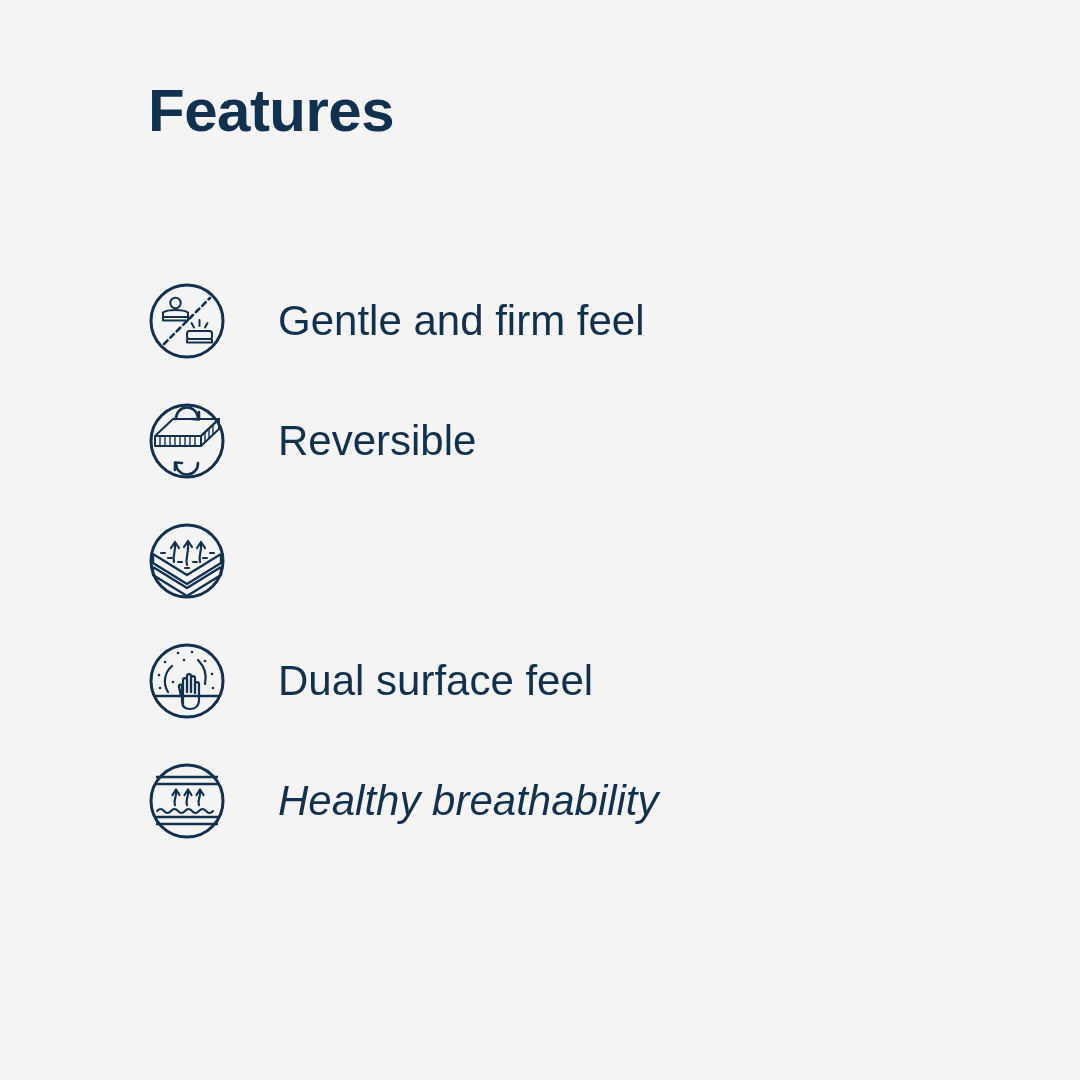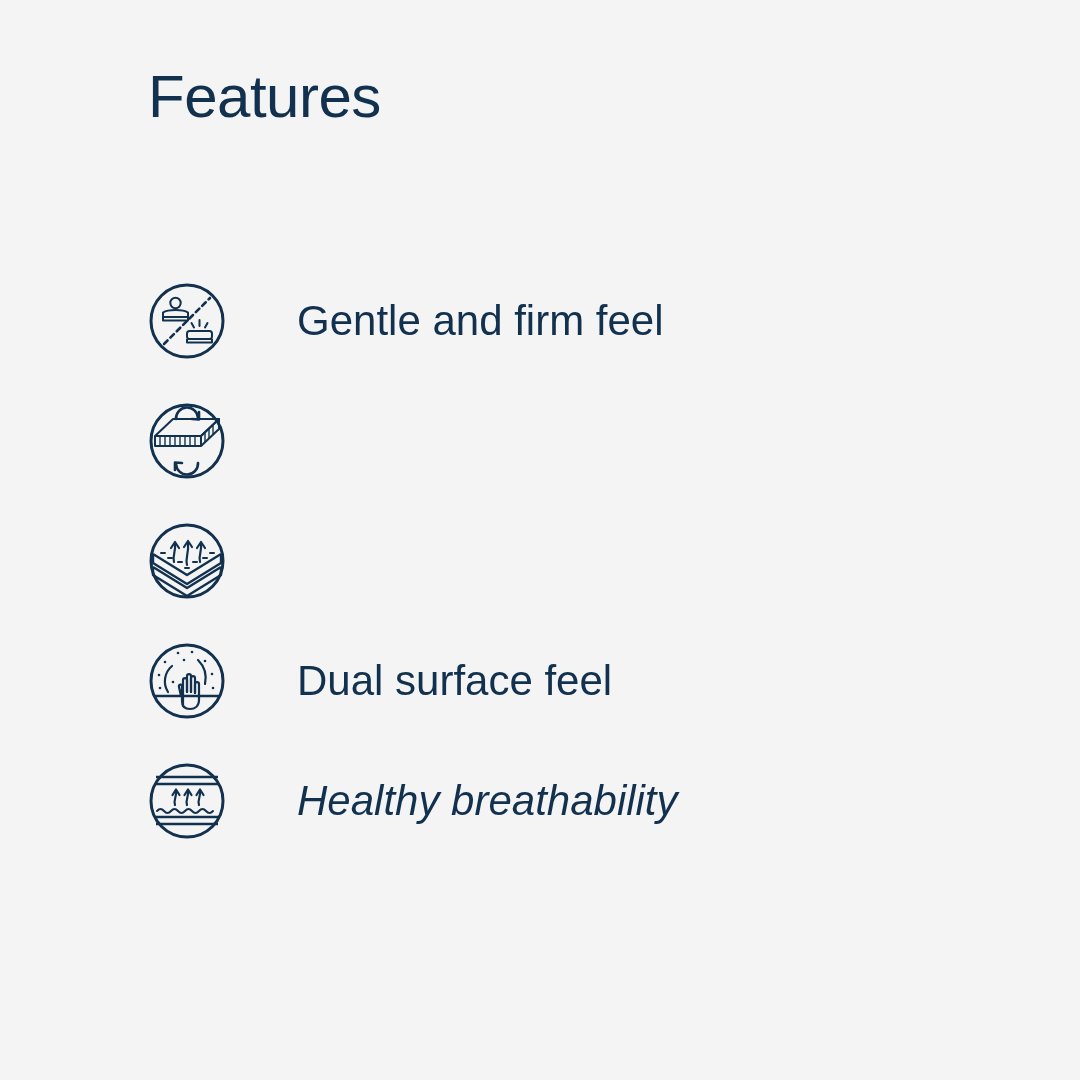--- a/index.html
+++ b/index.html
@@ -16,23 +16,23 @@
   #card {
     position: relative;
     width: 1080px;
     height: 1080px;
     background: #f4f4f5;
     box-sizing: border-box;
   }
   #page-title {
     position: absolute;
     left: 148px;
-    top: 64px;
+    top: 78px;
     font-size: 60px;
-    font-weight: normal;
+    font-weight: bold;
     color: #12314e;
     letter-spacing: -0.5px;
     line-height: 1.1;
     white-space: nowrap;
   }
   #features-list {
     position: absolute;
     left: 148px;
     top: 282px;
     width: 900px;
@@ -52,21 +52,21 @@
     height: 78px;
     flex: 0 0 78px;
     display: block;
   }
   .feature-icon svg {
     display: block;
     width: 78px;
     height: 78px;
   }
   .feature-label {
-    margin-left: 71px;
+    margin-left: 52px;
     font-size: 42px;
     font-weight: normal;
     color: #12314e;
     line-height: 1;
     white-space: nowrap;
     letter-spacing: 0px;
   }
 </style>
 </head>
 <body>
@@ -119,20 +119,21 @@
           <line x1="61" y1="36" x2="61" y2="26" stroke="#12314e" stroke-width="1.4"></line>
           <line x1="65" y1="32" x2="65" y2="22" stroke="#12314e" stroke-width="1.4"></line>
 
           <path d="M28 17 A11 11 0 0 1 50 16" stroke="#12314e" stroke-width="2.6" stroke-linecap="round"></path>
           <path d="M51 10 L51 17.5 L44 17" stroke="#12314e" stroke-width="2.6" stroke-linejoin="round" stroke-linecap="round" fill="none"></path>
 
           <path d="M50 61 A11 11 0 0 1 28 62" stroke="#12314e" stroke-width="2.6" stroke-linecap="round"></path>
           <path d="M27 68 L27 60.5 L34 61" stroke="#12314e" stroke-width="2.6" stroke-linejoin="round" stroke-linecap="round" fill="none"></path>
         </svg>
       </span>
+      <span class="feature-label">Reversible</span>
     </div>
 
     <div class="feature-row">
       <span class="feature-icon">
         <svg viewBox="0 0 78 78" fill="none" xmlns="http://www.w3.org/2000/svg">
           <circle cx="39" cy="39" r="36" stroke="#12314e" stroke-width="3"></circle>
 
           <path d="M5 32 L39 53 L73 32" stroke="#12314e" stroke-width="2.4" stroke-linejoin="round"></path>
           <path d="M5 32 L5 41 L39 62 L73 41 L73 32" stroke="#12314e" stroke-width="2.4" stroke-linejoin="round"></path>
 

